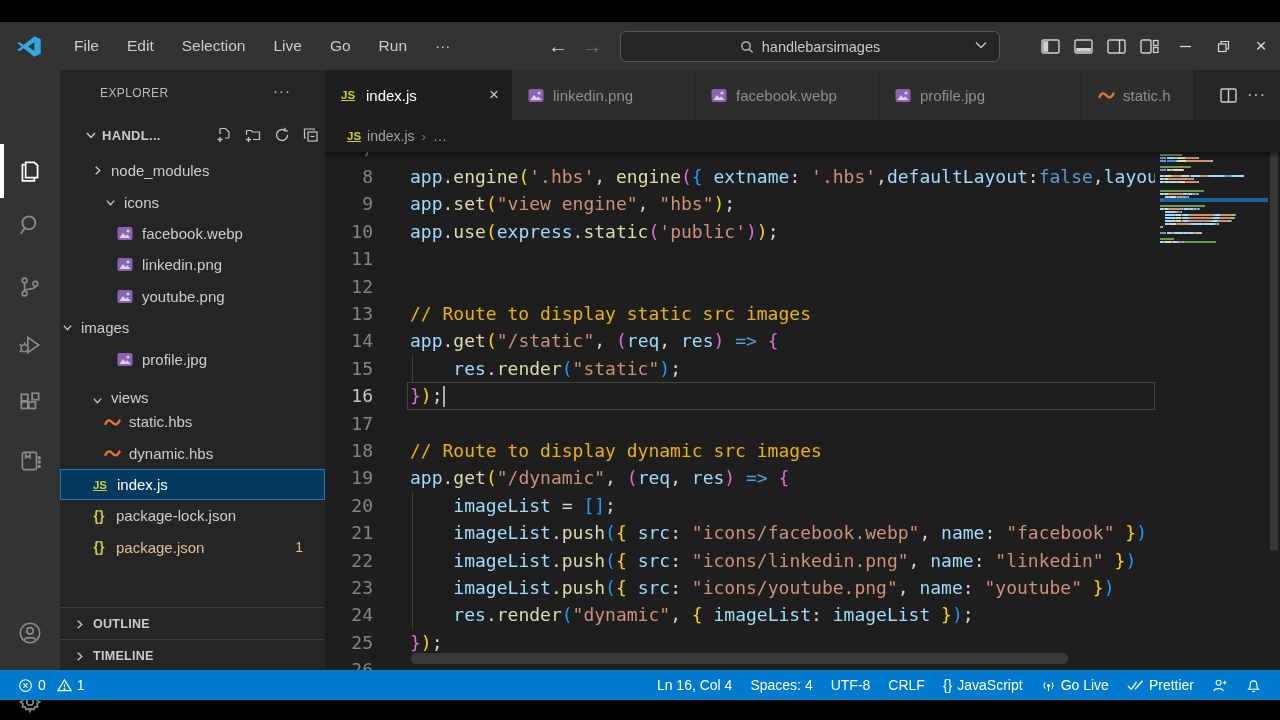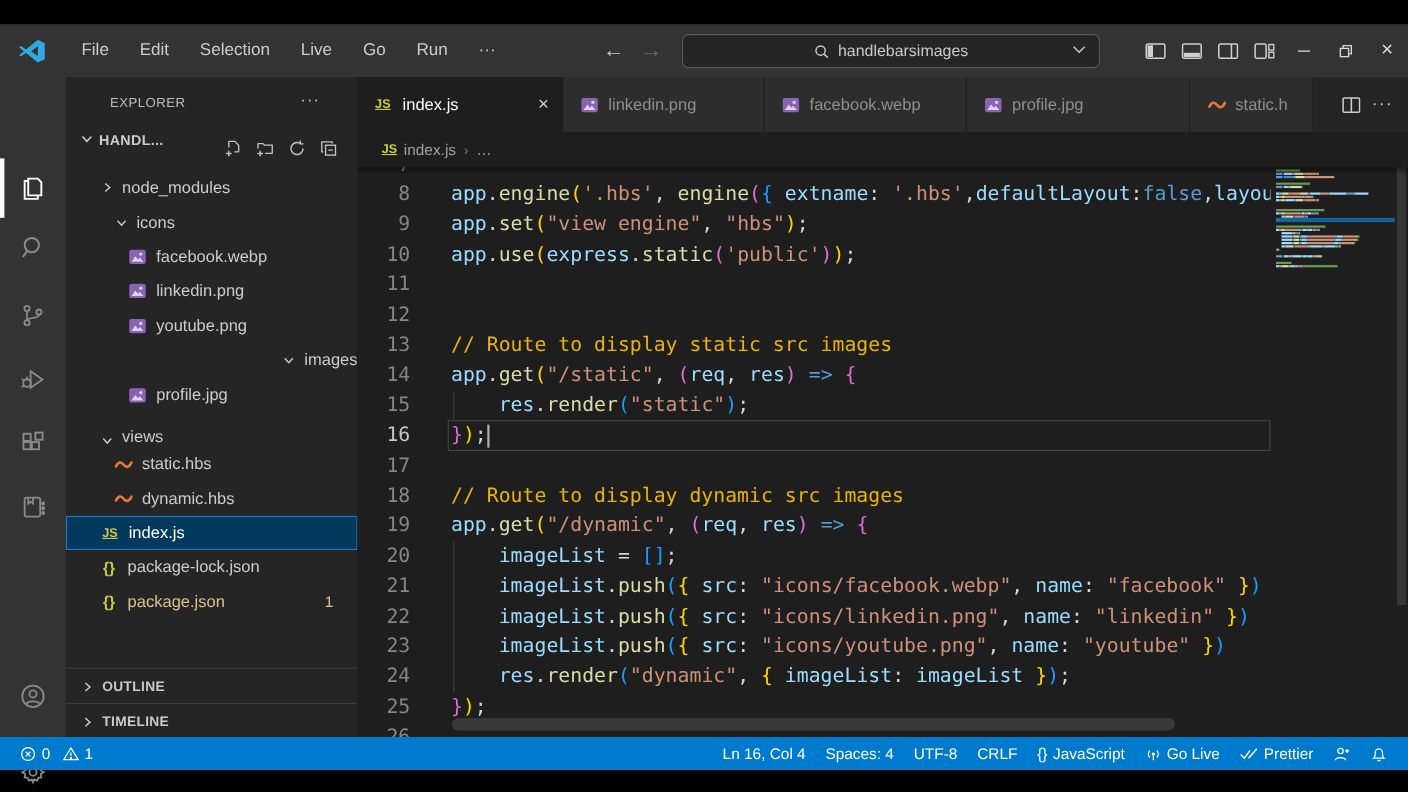--- a/index.html
+++ b/index.html
@@ -21,21 +21,21 @@
   .layout-btn{width:33px;height:48px;display:flex;align-items:center;justify-content:center;}
   .win-btn{width:38px;height:48px;display:flex;align-items:center;justify-content:center;color:#d8d8d8;font-size:19px;}
   
   .activitybar{position:absolute;left:0;top:70px;width:60px;height:600px;background:#333333;}
   .act-icon{position:absolute;left:0;width:60px;height:48px;display:flex;align-items:center;justify-content:center;}
   .act-indicator{position:absolute;left:0;top:74px;width:4px;height:54px;background:#ffffff;}
   
   .sidebar{position:absolute;left:60px;top:70px;width:265px;height:600px;background:#252526;color:#cccccc;}
   .sb-title{position:absolute;left:40px;top:16px;font-size:12px;letter-spacing:.4px;color:#bbbbbb;}
   .sb-title-more{position:absolute;right:34px;top:12px;color:#c5c5c5;font-size:15px;letter-spacing:1px;}
-  .ws-header{position:absolute;left:0;top:50px;width:265px;height:30px;display:flex;}
+  .ws-header{position:absolute;left:12px;top:50px;width:265px;height:30px;display:flex;align-items:center;}
   .ws-chev{margin-left:13px;display:inline-flex;}
   .ws-name{font-weight:bold;font-size:13px;color:#cccccc;margin-left:5px;letter-spacing:.3px;}
   .ws-actions{position:absolute;right:18px;top:0;height:30px;display:flex;align-items:center;gap:13px;}
   .tree{position:absolute;left:0;top:85px;width:265px;}
   .tree-row{position:relative;height:31.4px;display:flex;align-items:center;font-size:15px;color:#cccccc;box-sizing:border-box;}
   .tree-row .twist{display:inline-flex;width:14px;justify-content:center;margin-right:7px;}
   .tree-row .ficon{display:inline-flex;width:18px;justify-content:center;margin-right:8px;}
   .tree-row.sel{background:#04395e;border:1px solid #1c7ac7;color:#ffffff;}
   .tree-row.mod .lbl{color:#e2c08d;}
   .tree-row .badge{position:absolute;right:22px;color:#e2c08d;font-size:14px;}
@@ -303,21 +303,21 @@
         <div class="tree-row" style="padding-left: 56px;">
           <span class="ficon">
             <svg width="16" height="15" viewBox="0 0 16 15">
               <rect x="0.5" y="1" width="15" height="13" rx="2" fill="#8a63b3"></rect>
               <circle cx="11" cy="5" r="1.5" fill="#ddd2ee"></circle>
               <path d="M2.5 12 L6 7 L8.5 10 L10 8.2 L13.5 12 Z" fill="#ddd2ee"></path>
             </svg>
           </span>
           <span class="lbl">youtube.png</span>
         </div>
-        <div class="tree-row" style=" justify-content: flex-end;">
+        <div class="tree-row" style="">
           <span class="twist">
             <svg width="11" height="11" viewBox="0 0 12 12">
               <polyline points="2,4 6,8.5 10,4" fill="none" stroke="#cccccc" stroke-width="1.4"></polyline>
             </svg>
           </span>
           <span class="lbl">images</span>
         </div>
         <div class="tree-row" style="padding-left: 56px;">
           <span class="ficon">
             <svg width="16" height="15" viewBox="0 0 16 15">

